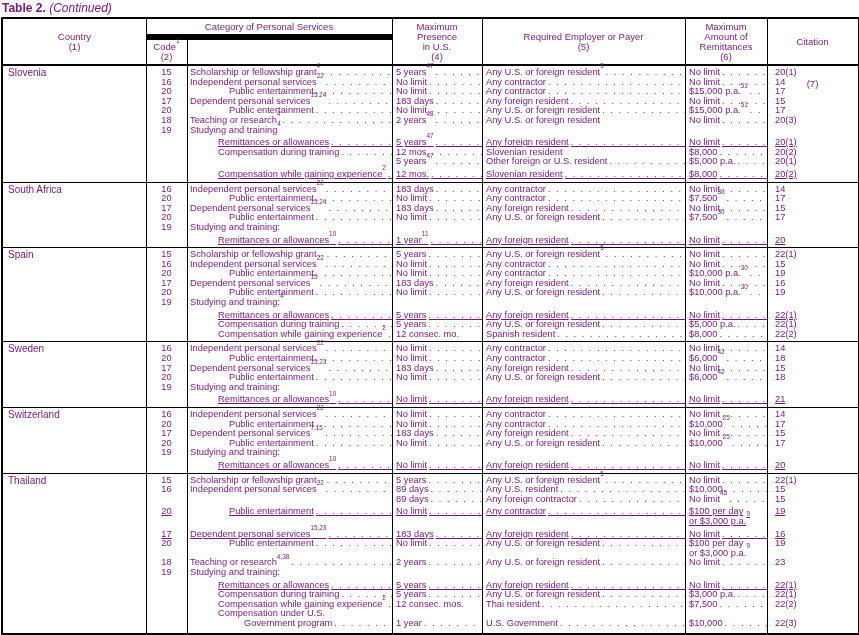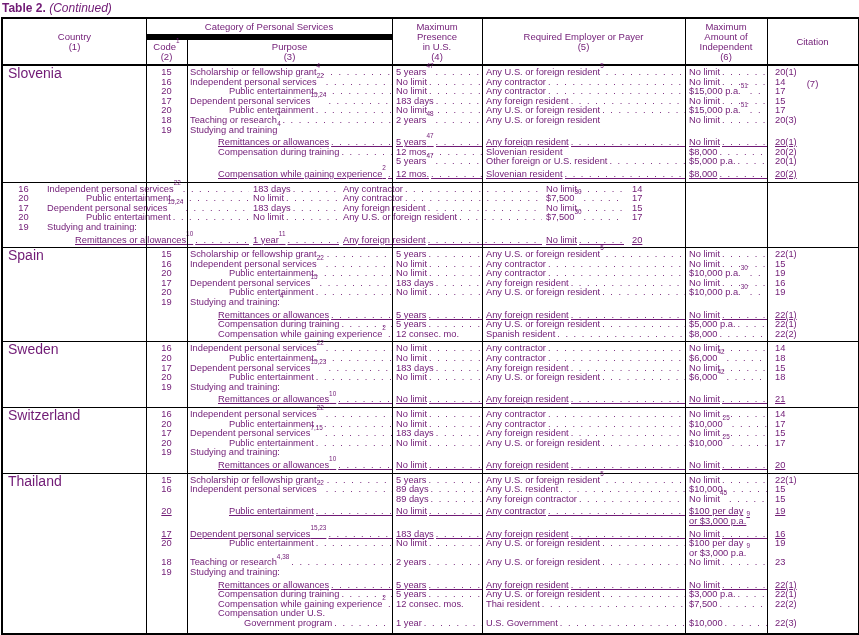--- a/index.html
+++ b/index.html
@@ -29,21 +29,21 @@
   .hgroup { width:246px; display:flex; flex-direction:column; }
   .hband { height:15px; border-bottom:6px solid #000000; display:flex; align-items:center;
            justify-content:center; font-size:9.5px; }
   .hsub { flex:1; display:flex; }
   .w-code { width:41px; } .w-purpose { width:205px; }
 
   
   .tbody { }
   .section { display:flex; padding:2px 0 2px; }
   .section + .section { border-top:1px solid #000; }
-  .cname { width:143px; box-sizing:border-box; padding-left:5px; font-size:14px; line-height:10px; }
+  .cname { width:143px; box-sizing:border-box; padding-left:5px; font-size:10px; line-height:10px; }
   .rows { flex:1; }
   .trow { display:flex; font-size:9.3px; line-height:9.6px; }
   .trow.gap { margin-top:3px;text-decoration:underline; }
   .c-code { width:41px; text-align:center; }
   .c-p  { width:205px; box-sizing:border-box; display:flex; }
   .c-pr { width:90px;  box-sizing:border-box; display:flex; padding-left:4px; }
   .c-py { width:203px; box-sizing:border-box; display:flex; padding-left:4px; }
   .c-a  { width:82px;  box-sizing:border-box; padding-left:4px; }
   .c-ct { flex:1; box-sizing:border-box; padding-left:8px; }
   .aline { display:flex; }
@@ -74,40 +74,36 @@
         <div>Country</div>
         <div>(1)</div>
       </div>
       <div class="hgroup">
         <div class="hband">Category of Personal Services</div>
         <div class="hsub">
           <div class="hc w-code">
             <div>Code<sup>1</sup></div>
             <div>(2)</div>
           </div>
-          <div class="hc w-purpose">
-            <div>Purpose</div>
-            <div>(3)</div>
-          </div>
         </div>
       </div>
       <div class="hc w-presence">
         <div>Maximum</div>
         <div>Presence</div>
         <div>in U.S.</div>
         <div>(4)</div>
       </div>
       <div class="hc w-payer">
         <div>Required Employer or Payer</div>
         <div>(5)</div>
       </div>
       <div class="hc w-amount">
         <div>Maximum</div>
         <div>Amount of</div>
-        <div>Independent</div>
+        <div>Remittances</div>
         <div>(6)</div>
       </div>
       <div class="hc w-cite">
         <div>Treaty Article</div>
         <div>Citation</div>
         <div>(7)</div>
       </div>
     </div>
 
     <div class="tbody" id="tbody">
@@ -345,20 +341,21 @@
                 <div class="aline">
                   <span>$8,000</span>
                   <div class="leader"> . . . . . . . . . . . . . . . . . . . . . . . . . . . . . . . . . . . . . . . . . . . . . . . . . .</div>
                 </div>
               </div>
               <div class="c-ct">20(2)</div>
             </div>
           </div>
         </div>
         <div class="section">
+          <div class="cname">South Africa</div>
           <div class="rows">
             <div class="trow">
               <div class="c-code">16</div>
               <div class="c-p i0">
                 <span>Independent personal services<sup>22</sup></span>
                 <div class="leader"> . . . . . . . . . . . . . . . . . . . . . . . . . . . . . . . . . . . . . . . . . . . . . . . . . .</div>
               </div>
               <div class="c-pr">
                 <span>183 days</span>
                 <div class="leader"> . . . . . . . . . . . . . . . . . . . . . . . . . . . . . . . . . . . . . . . . . . . . . . . . . .</div>

